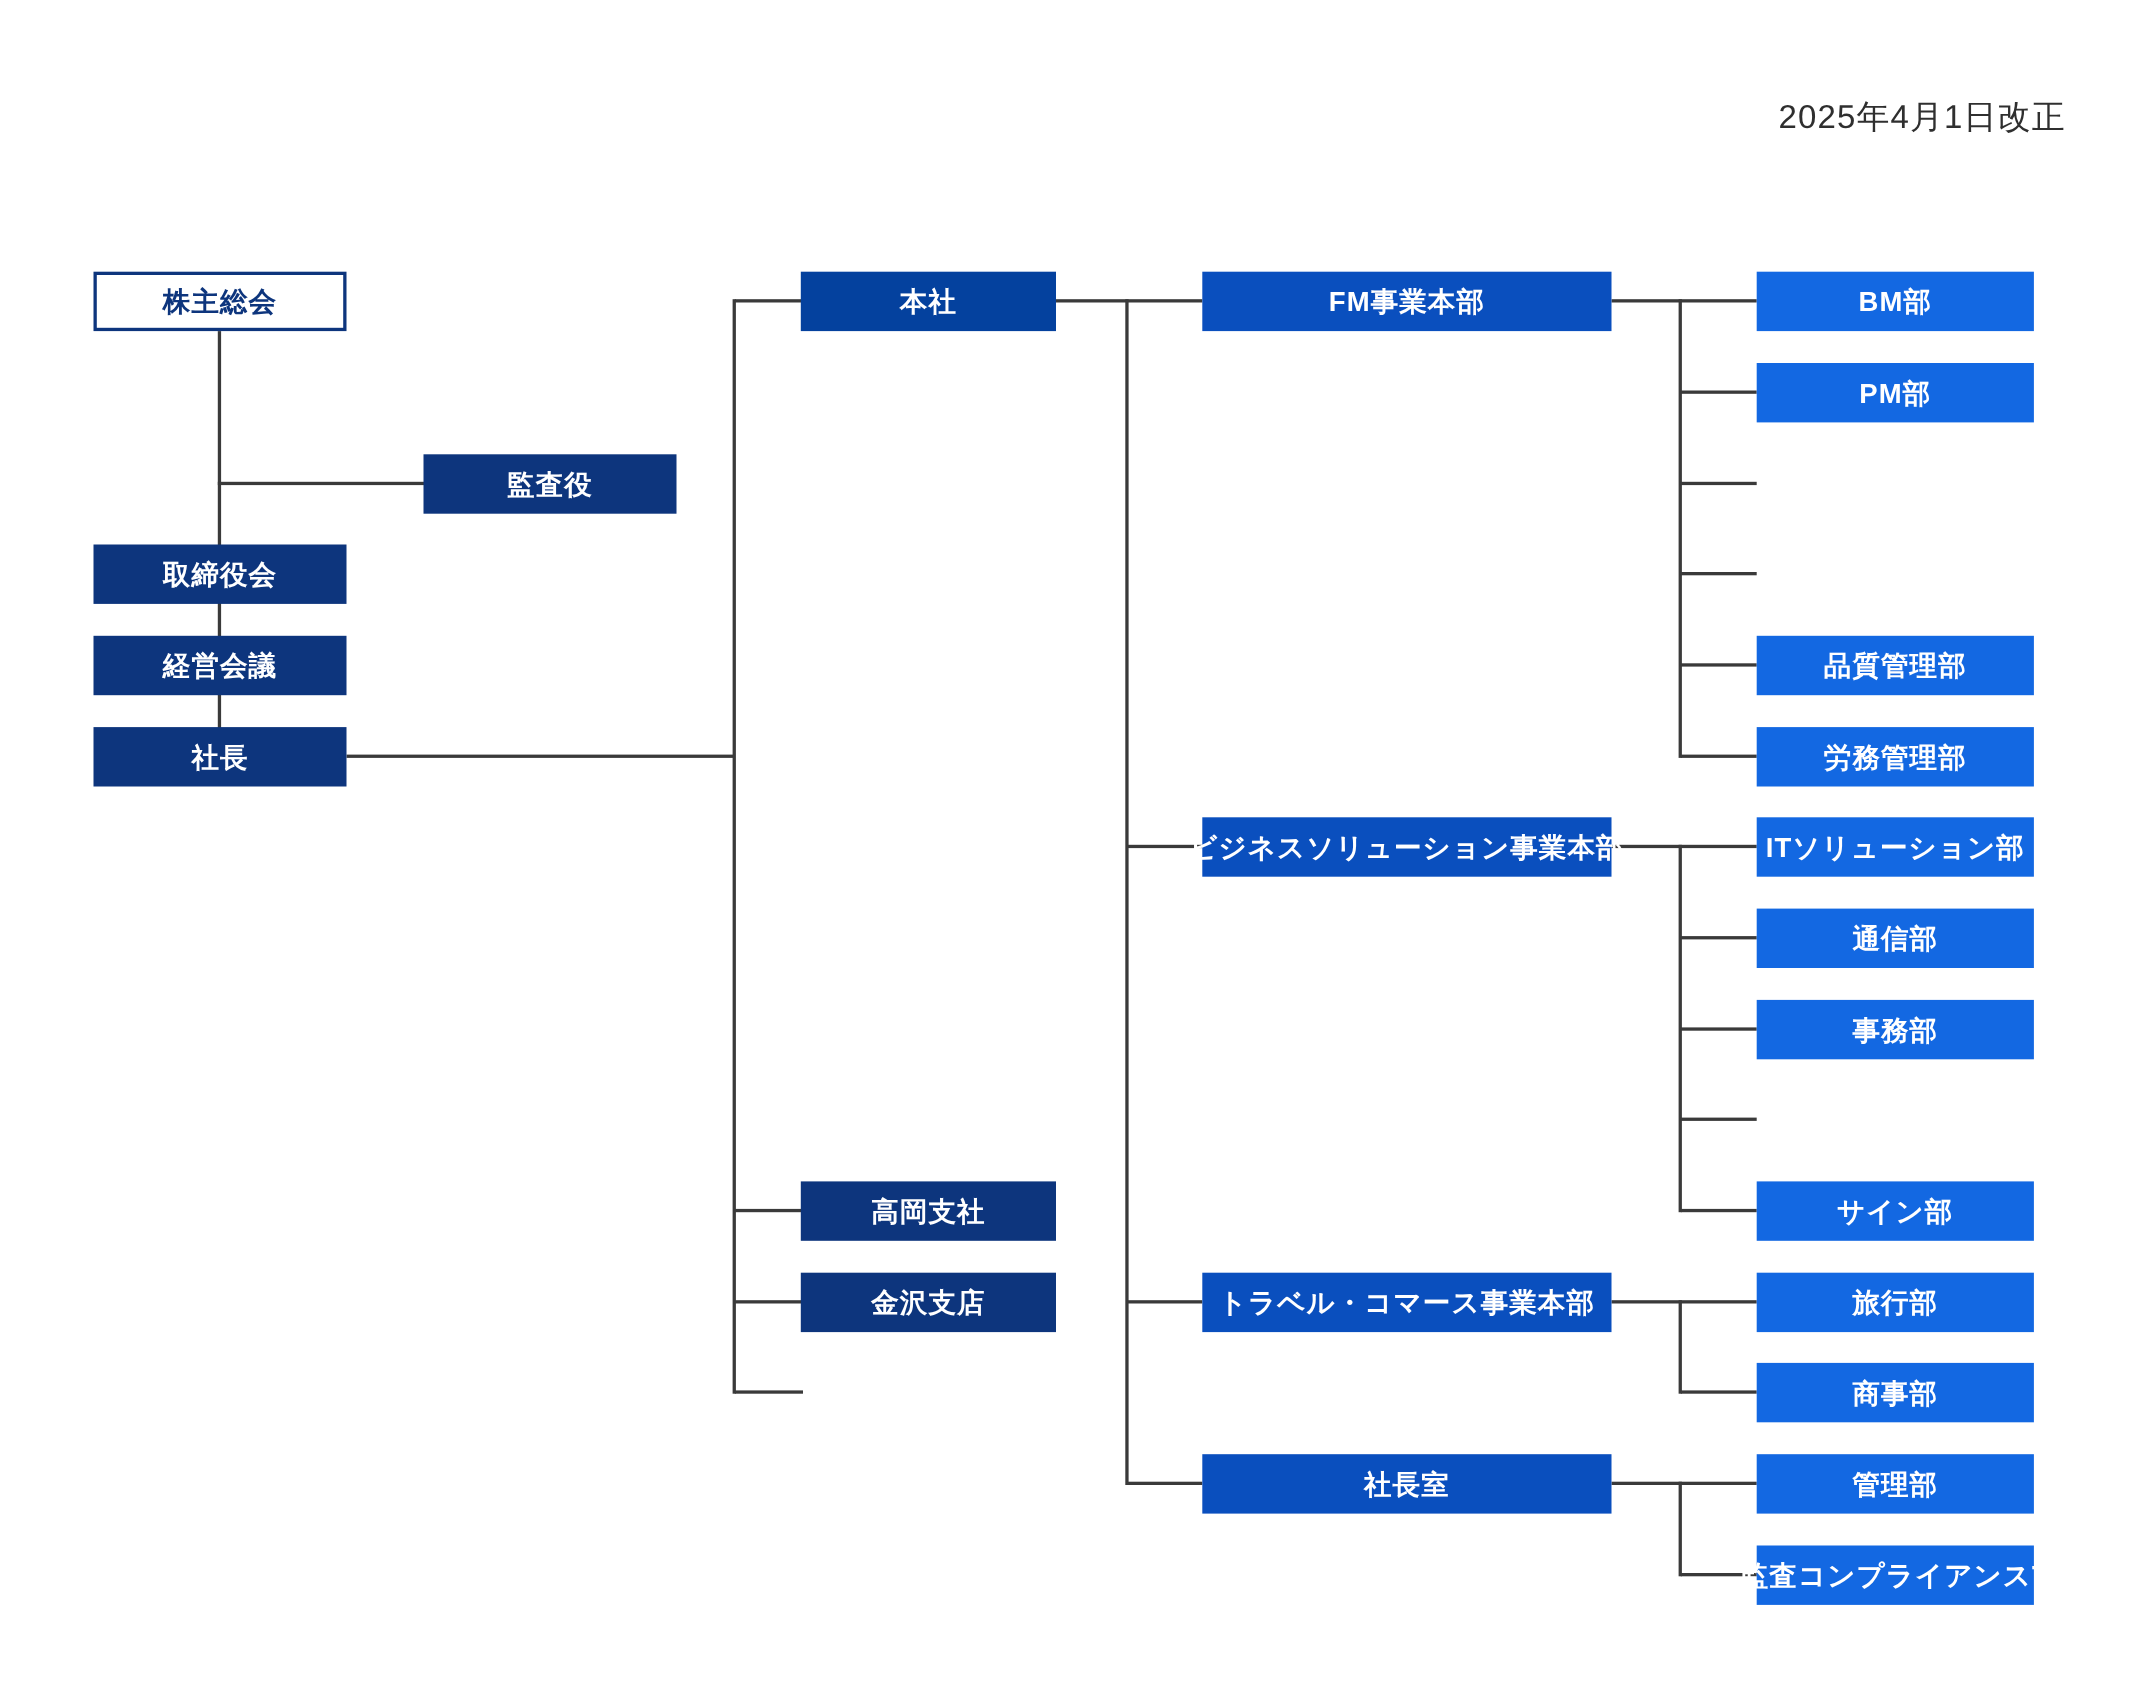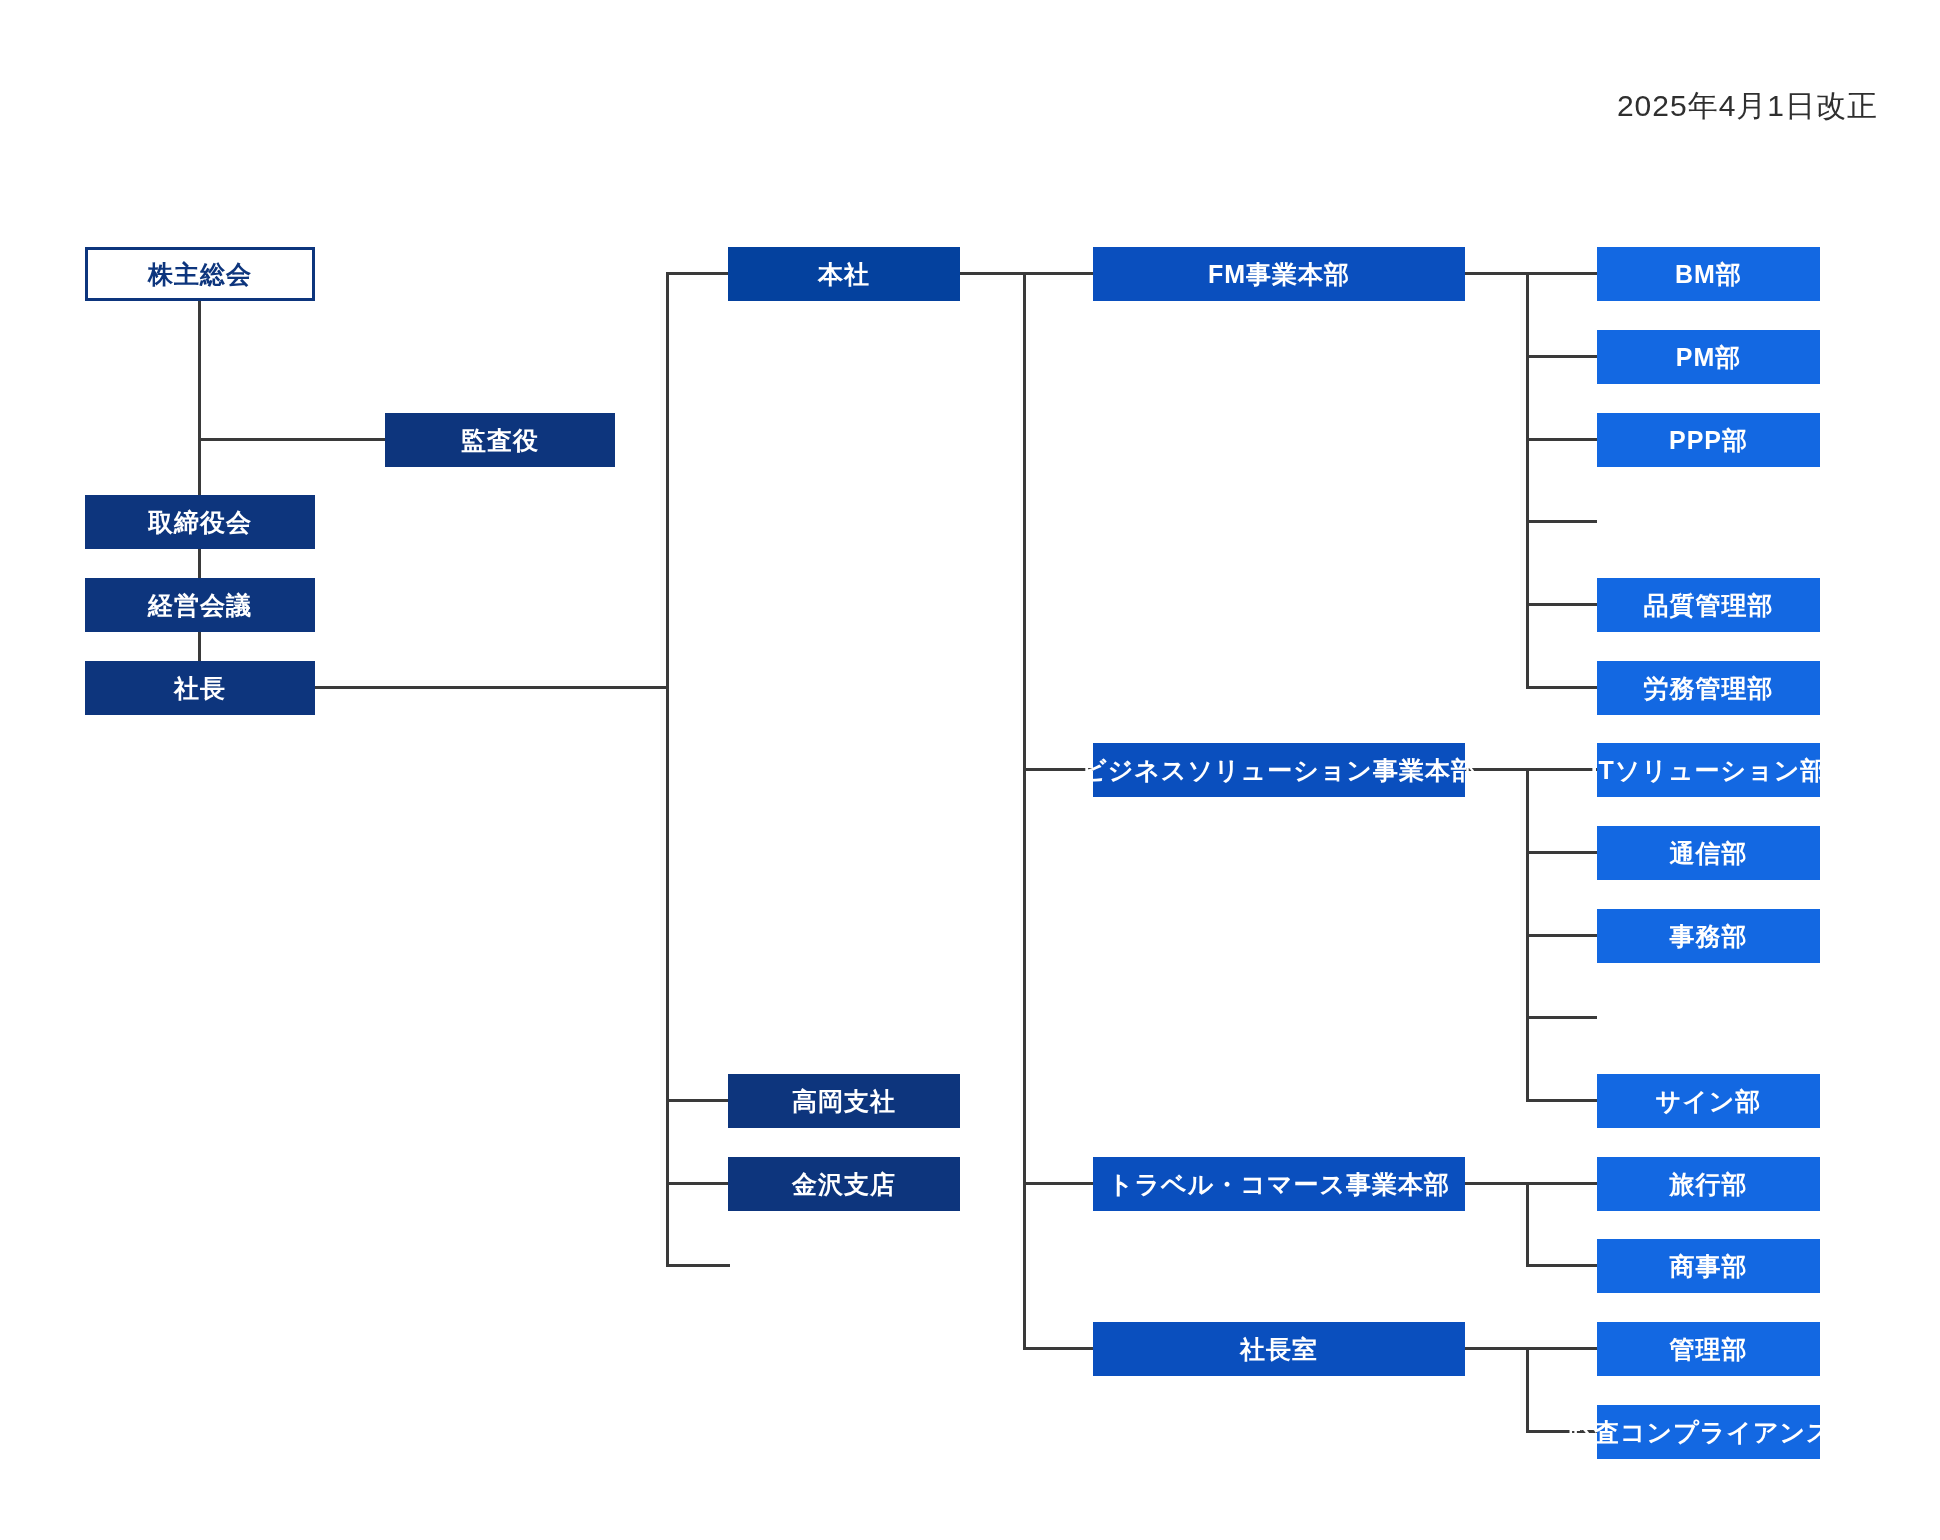--- a/index.html
+++ b/index.html
@@ -18,21 +18,21 @@
     white-space:nowrap;
   }
   .navy{background:var(--navy);}
   .office{background:var(--office-blue);justify-content:center;}
   .division{background:var(--division-blue);text-align:center;}
   .dept{background:var(--dept-blue);}
   .outline{background:#ffffff;border:3px solid var(--navy);color:var(--navy);}
   .w-left{width:230px;}
   .w-mid{width:232px;}
   .w-div{width:372px;}
-  .w-dept{width:223px;text-align:center;}
+  .w-dept{width:252px;text-align:center;}
 </style>
 </head>
 <body>
 
 <div class="canvas">
 
   <div class="revision-date">2025年4月1日改正</div>
 
   <div class="cline" style="left:198px;top:300px;width:3px;height:378px"></div>
 
@@ -116,23 +116,20 @@
   <div class="node division w-div" style="left:1093px;top:1322px">
     <span>社長室</span>
   </div>
 
   <div class="node dept w-dept" style="left:1597px;top:247px">
     <span>BM部</span>
   </div>
   <div class="node dept w-dept" style="left:1597px;top:330px">
     <span>PM部</span>
   </div>
-  <div class="node dept w-dept" style="left:1597px;top:413px">
-    <span>PPP部</span>
-  </div>
   <div class="node dept w-dept" style="left:1597px;top:578px">
     <span>品質管理部</span>
   </div>
   <div class="node dept w-dept" style="left:1597px;top:661px">
     <span>労務管理部</span>
   </div>
 
   <div class="node dept w-dept" style="left:1597px;top:743px">
     <span>ITソリューション部</span>
   </div>

